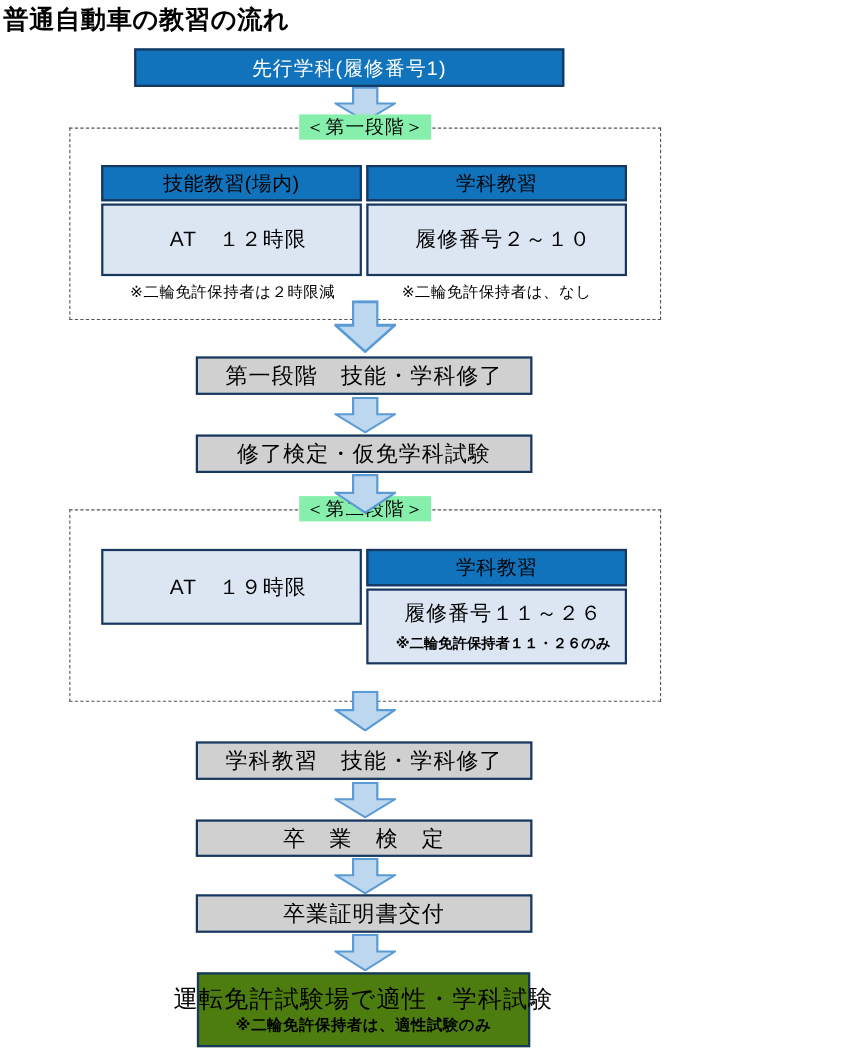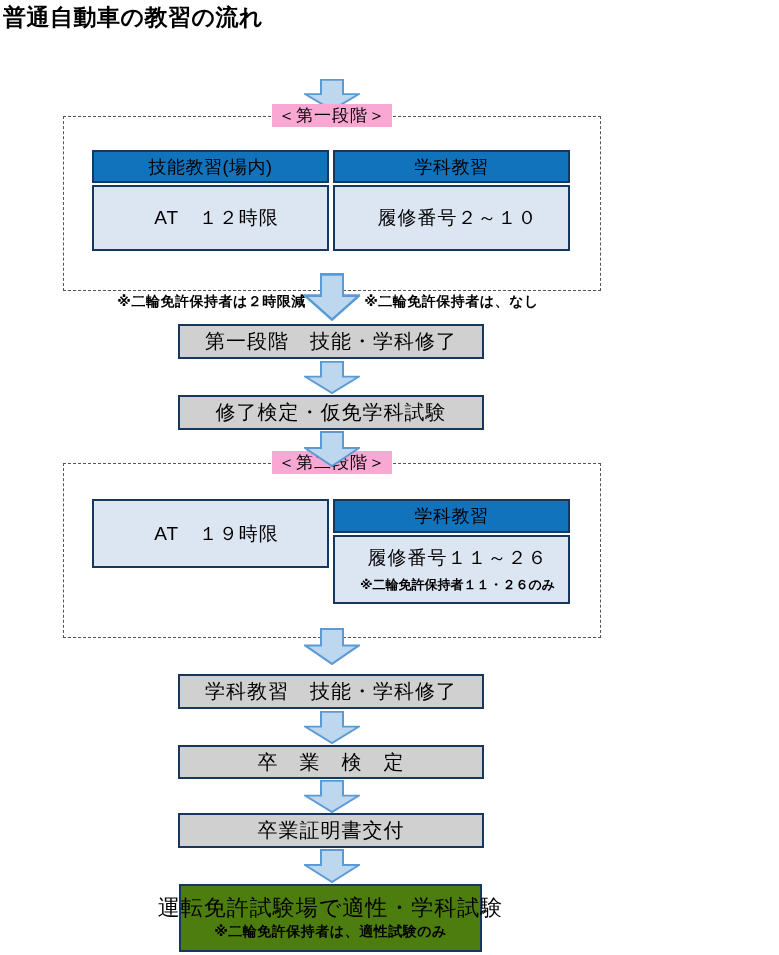--- a/index.html
+++ b/index.html
@@ -29,21 +29,21 @@
     color:#fff;font-size:18px;letter-spacing:1px;
   }
   .stage{
     position:absolute;left:63px;width:538px;
     border:1px dashed #555;box-sizing:border-box;background:transparent;
   }
   .stage1{top:116px;height:175px;}
   .stage2{top:463px;height:175px;}
   .stage-label{
     position:absolute;top:-13px;left:50%;transform:translateX(-50%);
-    background:#f9a8d4;padding:0 6px;font-size:17px;letter-spacing:1px;
+    background:#86efac;padding:0 6px;font-size:17px;letter-spacing:1px;
     white-space:nowrap;
   }
   .lesson-table{
     position:absolute;left:92px;width:478px;
     display:flex;gap:4px;
   }
   .t1{top:150px;} .t2{top:499px;}
   .t-col{flex:1;display:flex;flex-direction:column;gap:2px;min-width:0;}
   .t-head{
     box-sizing:border-box;height:33px;background:var(--header-blue);
@@ -55,22 +55,22 @@
   .t-head .head-note{font-size:13px;font-weight:bold;margin-left:1px;}
   .t-body{
     box-sizing:border-box;height:66px;background:var(--cell-bg);
     border:2px solid var(--border-navy);
     display:flex;flex-direction:column;align-items:center;justify-content:center;
     font-size:19px;letter-spacing:1px;padding-left:12px;
   }
   .t2 .t-body{height:69px;}
   .t-body .cell-note{font-size:13px;font-weight:bold;letter-spacing:0;margin-top:5px;white-space:nowrap;}
   .table-note{
-    position:absolute;top:257px;font-size:14px;font-weight:bold;
-    text-align:center;letter-spacing:0.5px;white-space:nowrap;margin-top:36px;
+    position:absolute;top:257px;font-size:14px;font-weight:normal;
+    text-align:center;letter-spacing:0.5px;white-space:nowrap;
   }
   .note-left{left:92px;width:239px;}
   .note-right{left:333px;width:237px;}
   .step-box{
     position:absolute;left:178px;width:306px;height:35px;
     box-sizing:border-box;background:var(--step-gray);
     border:2px solid var(--border-navy);
     display:flex;align-items:center;justify-content:center;
     font-size:20px;letter-spacing:1px;white-space:nowrap;
   }
@@ -98,20 +98,23 @@
   .a8{top:849px;height:34px;}
   .arrow svg{display:block;width:100%;height:100%;}
 </style>
 </head>
 <body>
 
 <div class="canvas">
 
   <div class="page-title">普通自動車の教習の流れ</div>
 
+  <div class="start-box">
+    <span>先行学科(履修番号1)</span>
+  </div>
 
   <div class="arrow a1">
     <svg viewBox="0 0 56 36" preserveAspectRatio="none">
         <polygon points="17,1 39,1 39,17 55,17 28,35 1,17 17,17" fill="#BDD7EE" stroke="#5B9BD5" stroke-width="2"></polygon>
       </svg>
   </div>
 
   <div class="stage stage1">
     <div class="stage-label">＜第一段階＞</div>
   </div>

